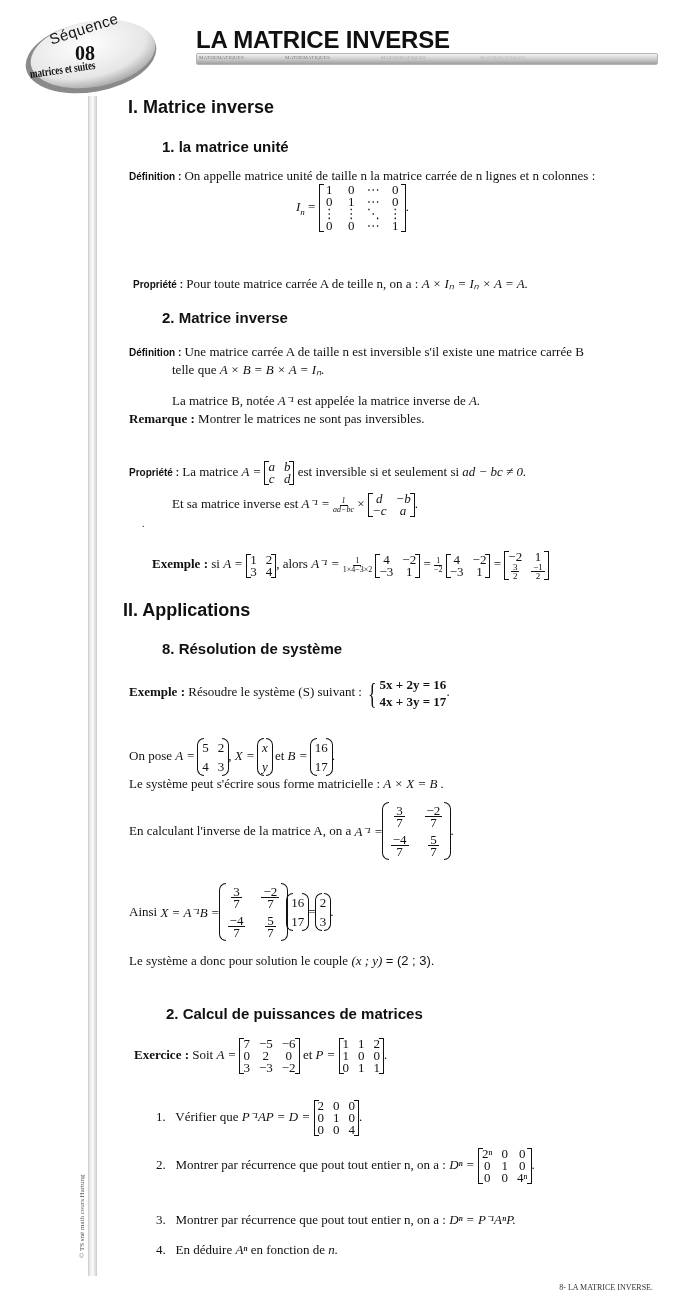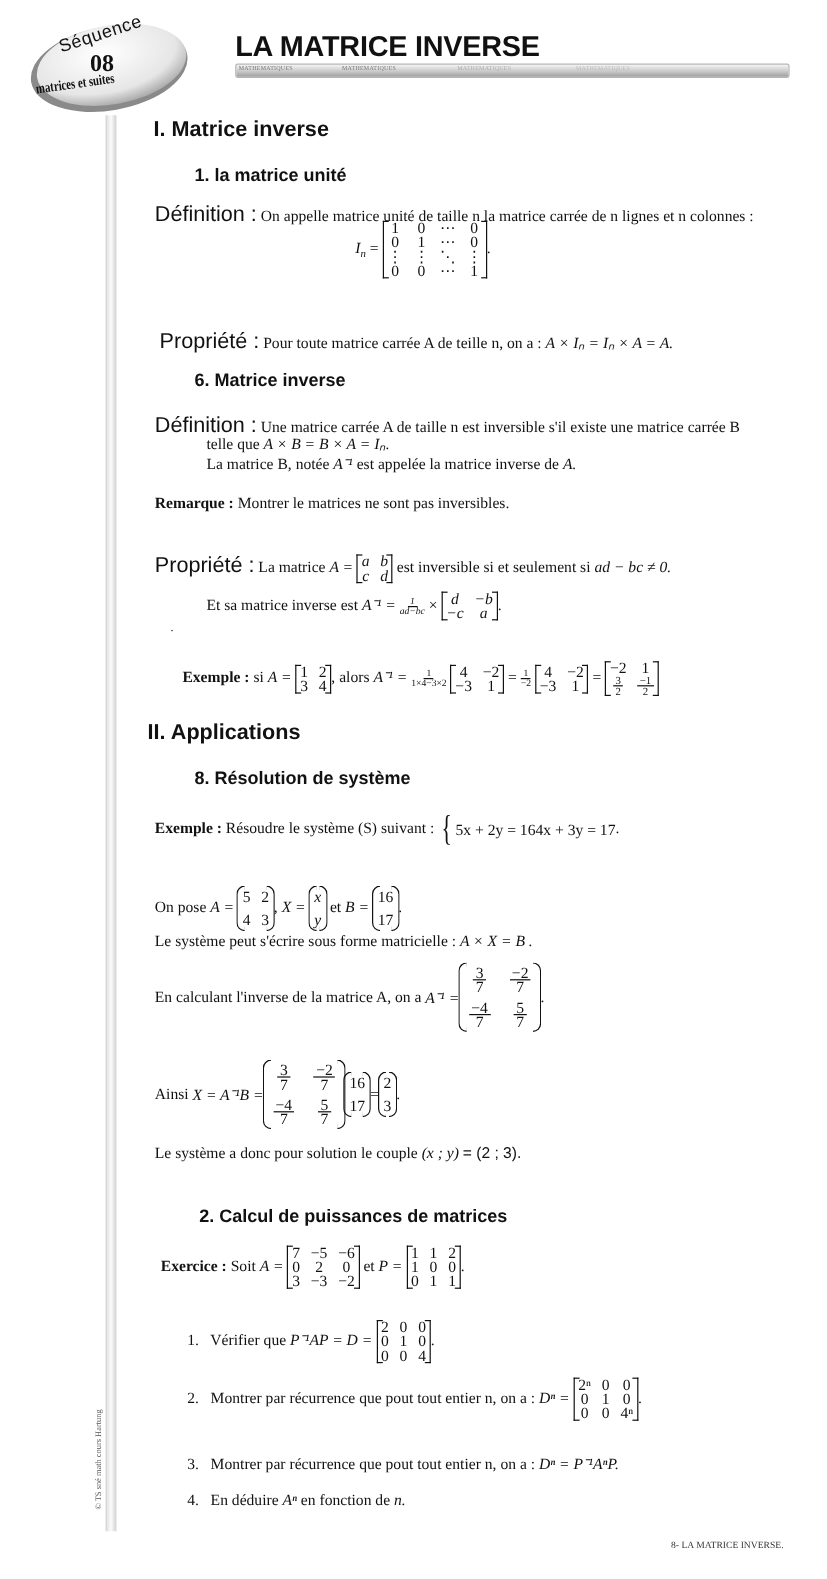--- a/index.html
+++ b/index.html
@@ -15,38 +15,38 @@
   .doc-title { left:196px; top:26px; font-size:24px; font-weight:bold; letter-spacing:-0.2px; }
   .header-bar { left:196px; top:53px; width:462px; height:12px; border-radius:2px;
     background:linear-gradient(#f4f4f4,#c9c9c9 55%,#9f9f9f); border:1px solid #b5b5b5; box-sizing:border-box; }
   .header-bar span { position:absolute; top:1px; font-size:5px; color:#7d7d7d; letter-spacing:0.2px; }
 
   .side-rail { left:88px; top:96px; width:9px; height:1180px; background:linear-gradient(90deg,#e3e3e3,#fbfbfb 50%,#d9d9d9); border-left:1px solid #d0d0d0; border-right:1px solid #d0d0d0; box-sizing:border-box; }
   .side-credit { left:78px; top:1258px; transform-origin:left top; transform:rotate(-90deg); font-size:7px; color:#555; white-space:nowrap; }
 
   .h1 { font-family:"Liberation Sans", sans-serif; font-weight:bold; font-size:18px; }
   .h2 { font-family:"Liberation Sans", sans-serif; font-weight:bold; font-size:15px; }
-  .lbl { font-family:"Liberation Sans", sans-serif; font-weight:normal; font-size:18px; }
+  .lbl { font-family:"Liberation Sans", sans-serif; font-weight:bold; font-size:10px; }
   .lbl-serif { font-family:"Liberation Serif", serif; font-weight:bold; font-size:13px; }
   .txt { font-size:13px; white-space:nowrap; }
   .math { font-style:italic; }
 
   
   .mat { display:inline-grid; vertical-align:middle; position:relative; padding:0 4px; column-gap:9px; row-gap:0; font-size:13px; text-align:center; line-height:12px; }
   .mat.sq::before, .mat.sq::after { content:""; position:absolute; top:0; bottom:0; width:4px; border:1px solid #111; }
   .mat.sq::before { left:0; border-right:none; }
   .mat.sq::after { right:0; border-left:none; }
   .mat.par::before, .mat.par::after { content:""; position:absolute; top:0; bottom:0; width:6px; border:1px solid #111; }
   .mat.par::before { left:-1px; border-right:none; border-radius:8px 0 0 8px; }
   .mat.par::after { right:-1px; border-left:none; border-radius:0 8px 8px 0; }
   .frac { display:inline-flex; flex-direction:column; align-items:center; vertical-align:middle; line-height:11px; }
   .frac .n { border-bottom:1px solid #111; padding:0 2px; }
   .frac.small { font-size:8px; line-height:8px; }
   .brace { display:inline-block; vertical-align:middle; font-size:30px; line-height:30px; transform:scaleX(0.6); }
-  .sys { display:inline-flex; flex-direction:row; vertical-align:middle; font-size:13px; line-height:17px; }
+  .sys { display:inline-flex; flex-direction:column; vertical-align:middle; font-size:13px; line-height:17px;font-weight:bold; }
   .footer { right:36px; top:1283px; font-size:8px; color:#333;text-align:center; }
 </style>
 </head>
 <body>
 
 <div class="abs logo">
   <svg viewBox="0 0 138 78">
     <defs>
       <radialGradient id="g1" cx="45%" cy="35%" r="70%">
         <stop offset="0" stop-color="#ffffff"></stop>
@@ -102,30 +102,30 @@
       <span>1</span>
     </span><span>.</span>
 </div>
 
 <div class="abs txt" style="left:133px;top:262px;margin-top:12px;">
   <span class="lbl">Propriété :</span>
   <span>Pour toute matrice carrée A de teille n, on a :</span>
   <span class="math">A × Iₙ  =  Iₙ × A  =  A.</span>
 </div>
 
-<div class="abs h2" style="left:162px;top:309px;">6.  Matrice inverse</div>
+<div class="abs h2" style="left:162px;top:309px;">2.  Matrice inverse</div>
 <div class="abs txt" style="left:129px;top:344px;">
   <span class="lbl">Définition :</span>
   <span>Une matrice carrée  A de taille n est inversible s'il existe une matrice carrée B</span>
 </div>
 <div class="abs txt" style="left:172px;top:360px;">
   <span>telle que</span>
   <span class="math">A × B = B × A = Iₙ.</span>
 </div>
-<div class="abs txt" style="left:172px;top:377px;text-align:right;">
+<div class="abs txt" style="left:172px;top:391px;text-align:right;">
   <span>La matrice B, notée</span>
   <span class="math">A⁻¹</span>
   <span> est appelée la matrice inverse de</span>
   <span class="math">A.</span>
 </div>
 
 <div class="abs txt" style="left:129px;top:411px;">
   <span class="lbl-serif">Remarque :</span>
   <span>Montrer le matrices ne sont pas inversibles.</span>
 </div>

